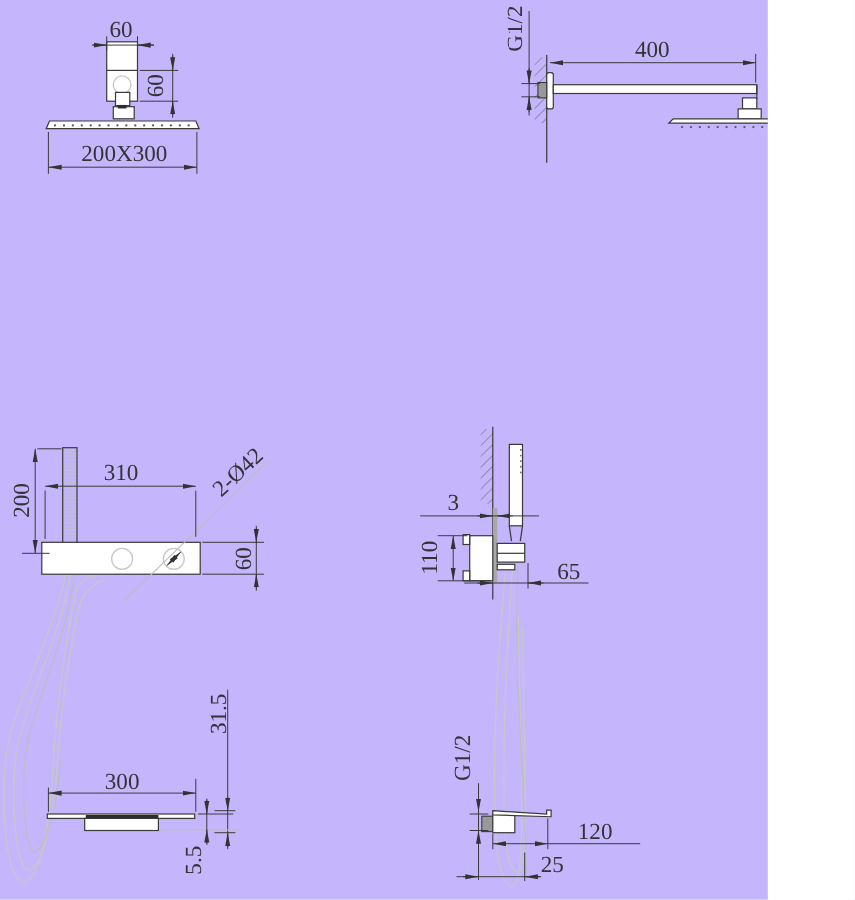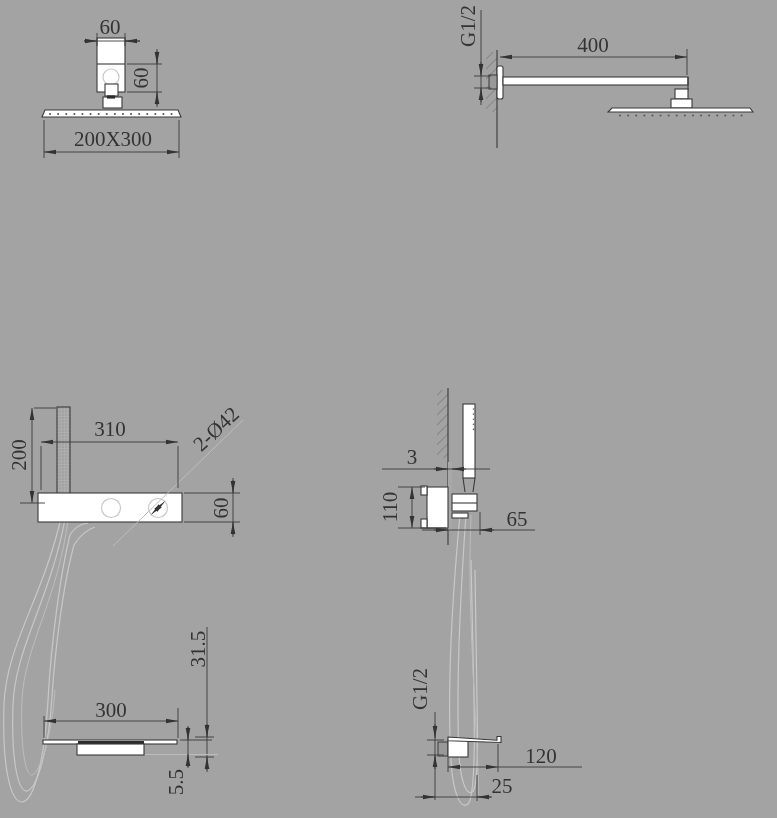--- a/index.html
+++ b/index.html
@@ -1,16 +1,16 @@
 <!DOCTYPE html>
 <html><head>
 <meta charset="utf-8">
 <style>
   html,body{margin:0;padding:0;background:#ffffff;}
-  .stage{position:relative;width:777px;height:818px;background:#a3a3a3;overflow:hidden;text-align:center;}
+  .stage{position:relative;width:698px;height:818px;background:#c4b5fd;overflow:hidden;text-align:center;}
   svg{display:block;}
   .dim{font-family:"Liberation Serif", serif;font-size:21px;fill:#333;}
   .obj{stroke:#3a3a3a;stroke-width:1.1;fill:none;}
   .objfill{stroke:#3a3a3a;stroke-width:1.1;fill:#ffffff;}
   .thick{stroke:#2c2c2c;stroke-width:3.2;fill:none;}
   .dimline{stroke:#3a3a3a;stroke-width:0.9;fill:none;}
   .lite{stroke:#c8c8c8;stroke-width:1.2;fill:none;}
   .lite2{stroke:#bdbdbd;stroke-width:1;fill:none;}
   .dots{stroke:#5a5a5a;stroke-width:2;stroke-linecap:round;stroke-dasharray:0.1 8;fill:none;}
   .dotsv{stroke:#6a6a6a;stroke-width:1.6;stroke-linecap:round;stroke-dasharray:0.1 5;fill:none;}

